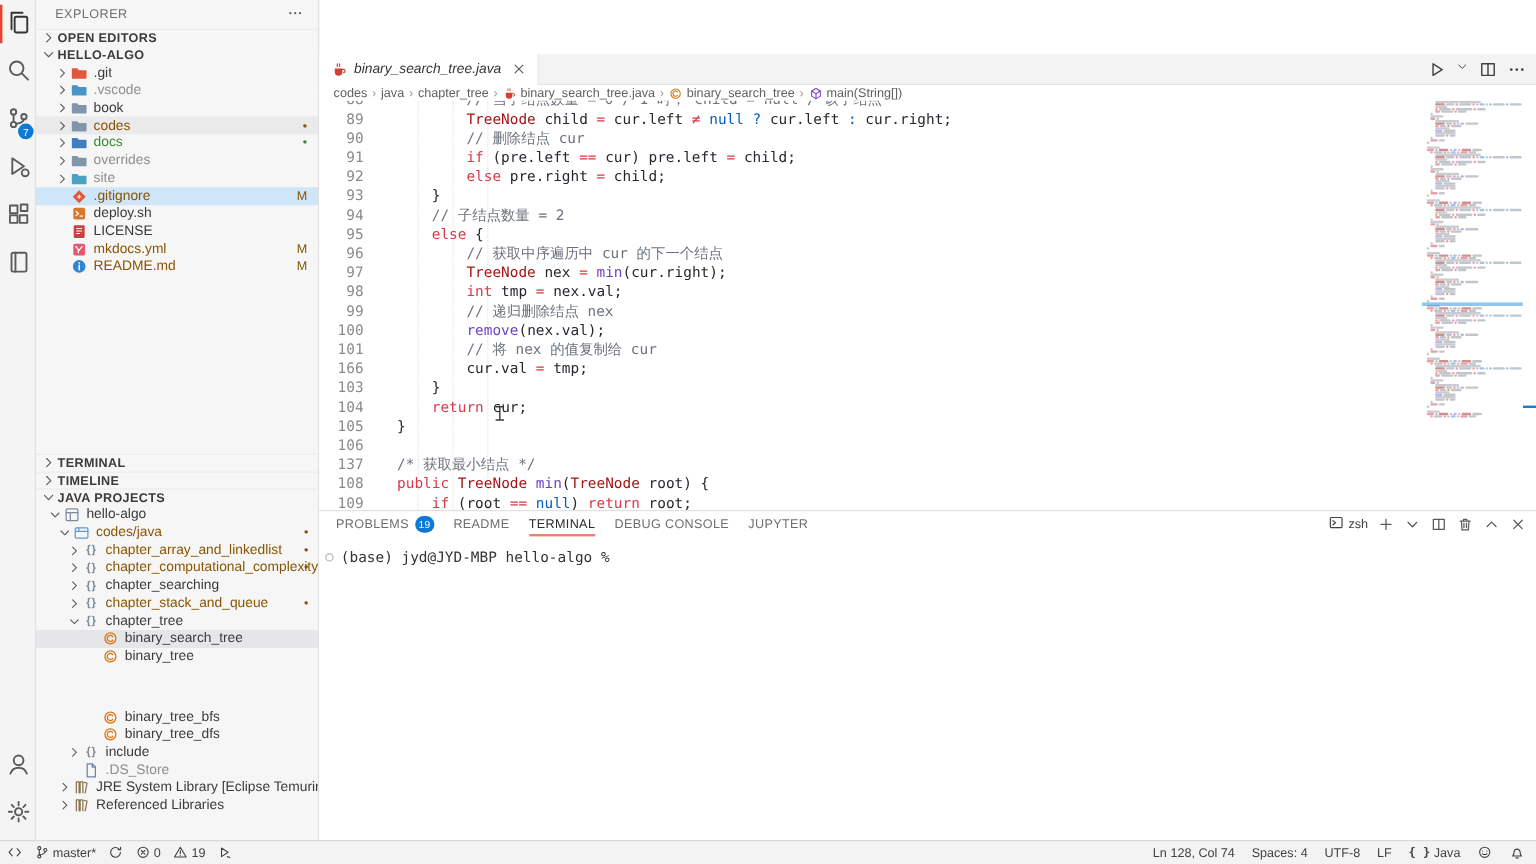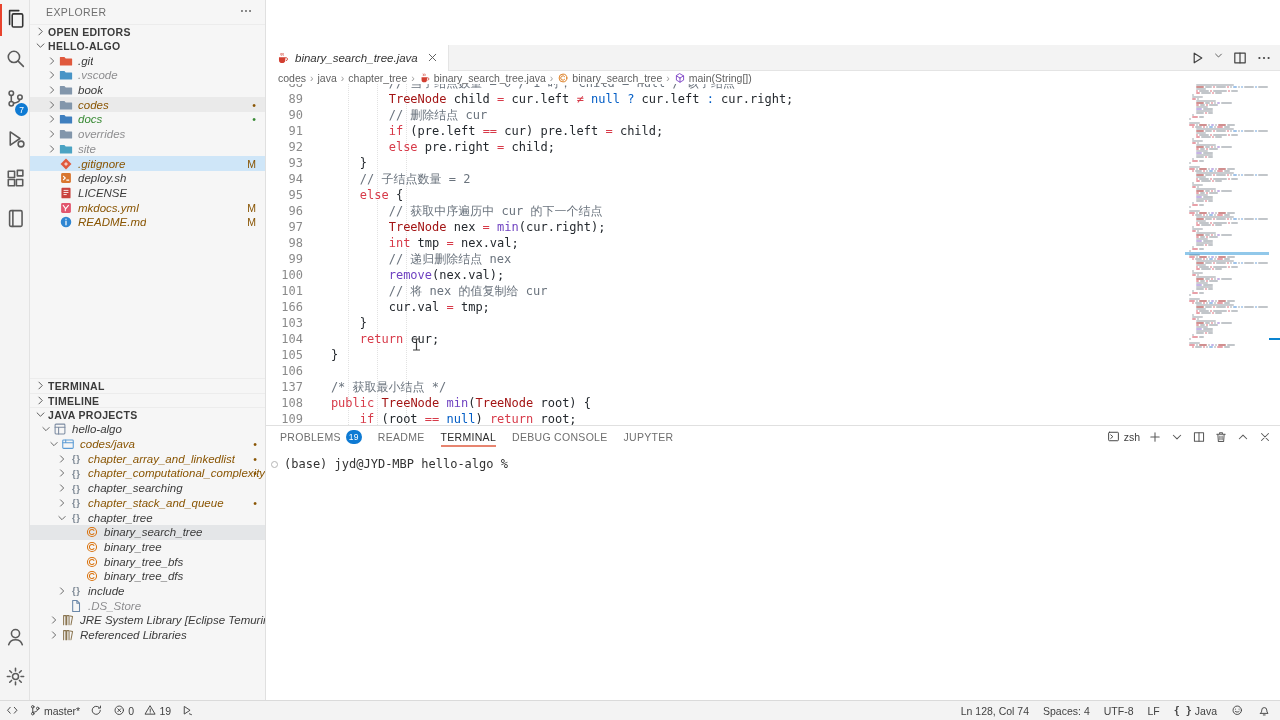--- a/index.html
+++ b/index.html
@@ -23,21 +23,21 @@
   .sb-more { width:18px; height:18px; color:#616161; display:flex; align-items:center; justify-content:center; cursor:pointer; }
   .sb-more svg { width:14px; height:14px; }
   .sb-row { height:14.7px; display:flex; align-items:center; font-size:11.5px; white-space:nowrap; cursor:pointer; position:relative; }
   .sb-section { font-weight:bold; font-size:10.5px; letter-spacing:.3px; color:#3b3b3b; padding-left:4px; border-top:1px solid #ececec; }
   .sb-section .chev { width:14px; height:14px; color:#5a5a5a; flex:0 0 14px; }
   .chev svg { width:13px; height:13px; }
   .tree-chev { width:12px; flex:0 0 12px; color:#5a5a5a; display:flex; align-items:center; }
   .tree-chev svg { width:12px; height:12px; }
   .tree-icon { width:15px; height:15px; flex:0 0 15px; margin-right:5px; display:flex; align-items:center; justify-content:center; }
   .tree-icon svg { width:14px; height:14px; }
-  .tree-label { overflow:hidden; text-overflow:clip;font-style:italic; }
+  .tree-label { overflow:hidden; text-overflow:clip; }
   .tree-badge { position:absolute; right:9px; font-size:10.5px; }
   .row-sel-blue { background:#cfe6f8; }
   .row-hover { background:#eaeaea; }
   .row-sel-gray { background:#e4e6e8; }
   .g-mod { color:#895503; } .g-mod .tree-badge { color:#895503; }
   .g-add { color:#388a34; } .g-add .tree-badge { color:#388a34; }
   .g-ign { color:#8e8e90; }
   .braces-glyph { font-size:9.5px; font-weight:bold; color:#7d8894; letter-spacing:-1px; }
   .sb-bottom { position:absolute; left:0; top:378px; width:236px; }
   .c-orange { color:#d9730f; } .c-purple { color:#7b3fc4; }
@@ -455,21 +455,21 @@
           <div class="sb-row tree-row" style="padding-left: 42px;">
             <span class="tree-chev"></span>
             <span class="tree-icon c-orange">
               <svg viewBox="0 0 16 16" fill="none" stroke="currentColor" stroke-width="1.2" stroke-linecap="round" stroke-linejoin="round">
                 <circle cx="8" cy="8" r="5.2"></circle>
                 <path d="M10.2 6.2a2.9 2.9 0 1 0 0 3.6"></path>
               </svg>
             </span>
             <span class="tree-label">binary_tree</span>
           </div>
-          <div class="sb-row tree-row" style="padding-left: 42px;">
+          <div class="sb-row tree-row" style="padding-left: 42px; margin-top: 36px;">
             <span class="tree-chev"></span>
             <span class="tree-icon c-orange">
               <svg viewBox="0 0 16 16" fill="none" stroke="currentColor" stroke-width="1.2" stroke-linecap="round" stroke-linejoin="round">
                 <circle cx="8" cy="8" r="5.2"></circle>
                 <path d="M10.2 6.2a2.9 2.9 0 1 0 0 3.6"></path>
               </svg>
             </span>
             <span class="tree-label">binary_tree_bfs</span>
           </div>
           <div class="sb-row tree-row" style="padding-left: 42px;">

